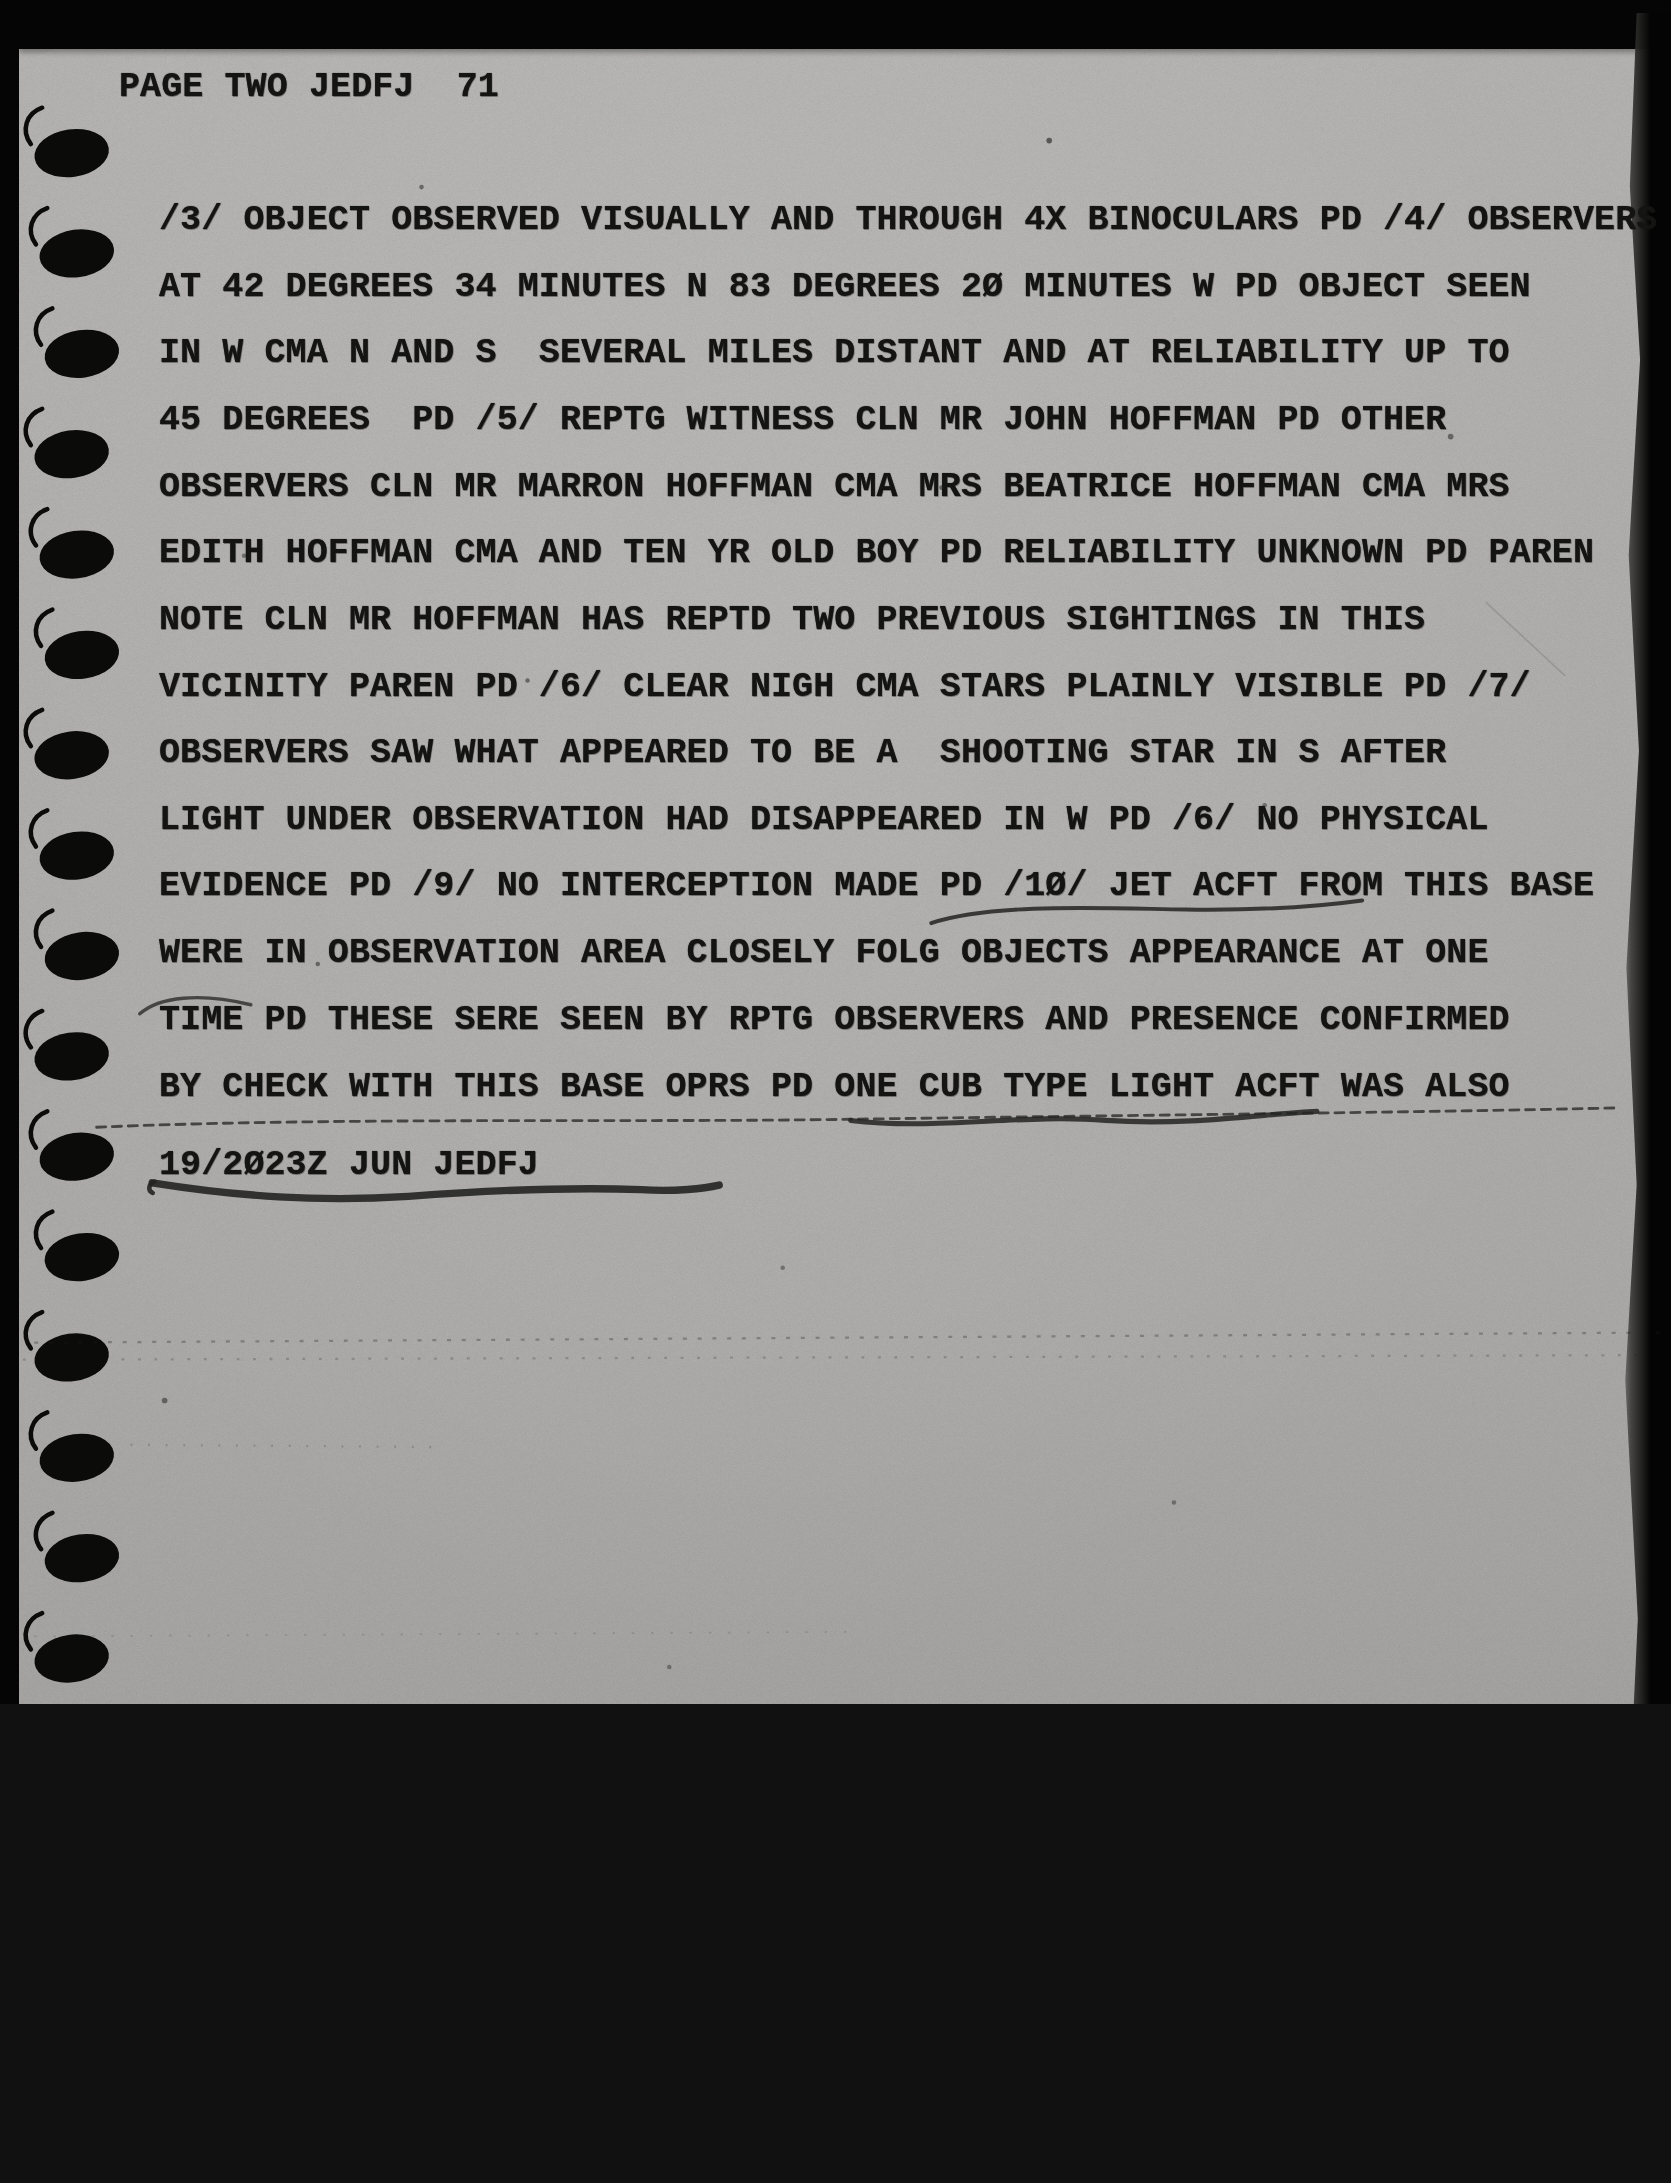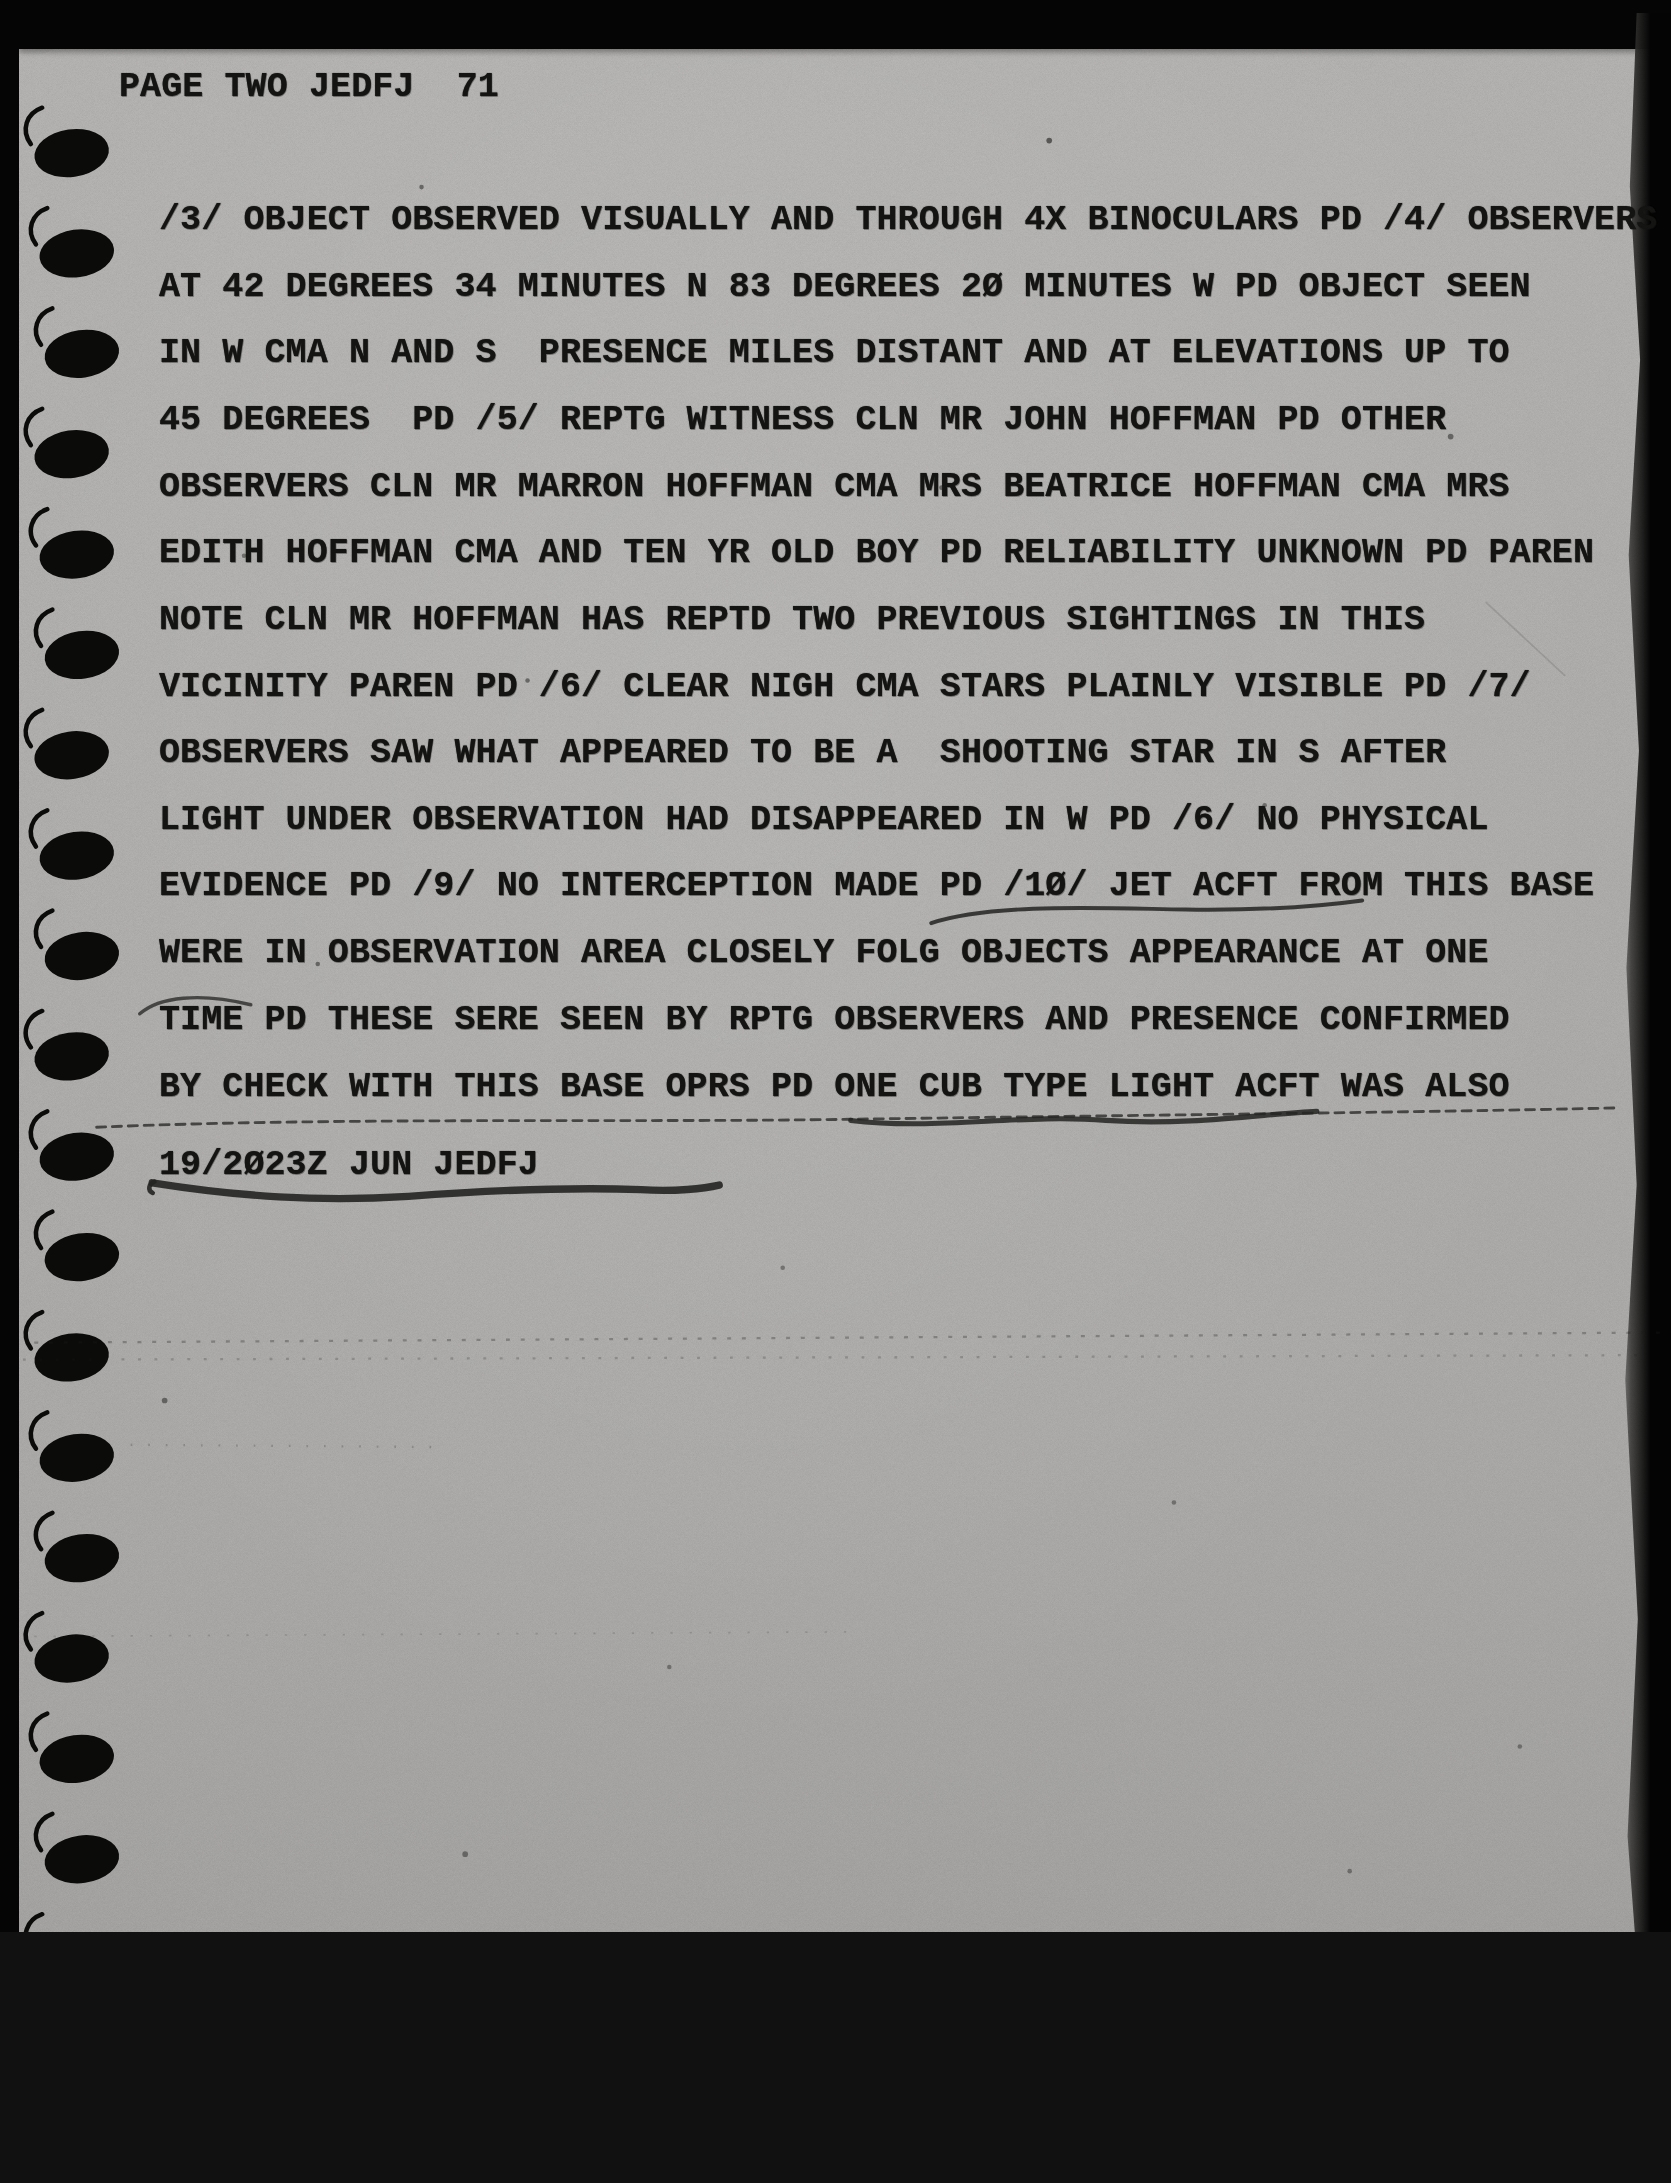--- a/index.html
+++ b/index.html
@@ -1,16 +1,16 @@
 <!DOCTYPE html>
 <html style="font-size:9px"><head>
 <meta charset="utf-8">
 <style>
   html,body{margin:0;padding:0;background:#111;}
-  .canvas{position:relative;width:1672px;height:1932px;overflow:hidden;
+  .canvas{position:relative;width:1672px;height:1704px;overflow:hidden;
     background:
       radial-gradient(ellipse 1248px 1474px at 45% 38%, rgba(255,255,255,.10), rgba(0,0,0,0) 70%),
       linear-gradient(176deg,#bab9b7 0%,#b4b3b1 40%,#b0afad 75%,#a8a7a5 100%);
     font-family:"Liberation Mono", monospace;}
   
   .edge{position:absolute;background:#060606;}
   .edge.top{left:19px;top:0;width:1652px;height:49px;
     box-shadow:0 3.4px 5.7px rgba(0,0,0,.35);}
   .edge.left{left:0;top:0;width:19px;height:2183px;}
   .edge.right{right:0;top:12.5px;width:57px;height:2171px;
@@ -45,21 +45,21 @@
   <div class="corner-paper"></div>
   <div class="edge top"></div>
   <div class="edge left"></div>
   <div class="edge right"></div>
 
   <div class="typed header-line">PAGE TWO JEDFJ  71</div>
 
   <div class="body-block" id="body-lines">
       <div class="typed-line" style="top: 0px;">/3/ OBJECT OBSERVED VISUALLY AND THROUGH 4X BINOCULARS PD /4/ OBSERVERS</div>
       <div class="typed-line" style="top: 67px;">AT 42 DEGREES 34 MINUTES N 83 DEGREES 2Ø MINUTES W PD OBJECT SEEN</div>
-      <div class="typed-line" style="top: 133px;">IN W CMA N AND S  PRESENCE MILES DISTANT AND AT ELEVATIONS UP TO</div>
+      <div class="typed-line" style="top: 133px;">IN W CMA N AND S  SEVERAL MILES DISTANT AND AT RELIABILITY UP TO</div>
       <div class="typed-line" style="top: 200px;">45 DEGREES  PD /5/ REPTG WITNESS CLN MR JOHN HOFFMAN PD OTHER</div>
       <div class="typed-line" style="top: 267px;">OBSERVERS CLN MR MARRON HOFFMAN CMA MRS BEATRICE HOFFMAN CMA MRS</div>
       <div class="typed-line" style="top: 333px;">EDITH HOFFMAN CMA AND TEN YR OLD BOY PD RELIABILITY UNKNOWN PD PAREN</div>
       <div class="typed-line" style="top: 400px;">NOTE CLN MR HOFFMAN HAS REPTD TWO PREVIOUS SIGHTINGS IN THIS</div>
       <div class="typed-line" style="top: 467px;">VICINITY PAREN PD /6/ CLEAR NIGH CMA STARS PLAINLY VISIBLE PD /7/</div>
       <div class="typed-line" style="top: 533px;">OBSERVERS SAW WHAT APPEARED TO BE A  SHOOTING STAR IN S AFTER</div>
       <div class="typed-line" style="top: 600px;">LIGHT UNDER OBSERVATION HAD DISAPPEARED IN W PD /6/ NO PHYSICAL</div>
       <div class="typed-line" style="top: 666px;">EVIDENCE PD /9/ NO INTERCEPTION MADE PD /1Ø/ JET ACFT FROM THIS BASE</div>
       <div class="typed-line" style="top: 733px;">WERE IN OBSERVATION AREA CLOSELY FOLG OBJECTS APPEARANCE AT ONE</div>
       <div class="typed-line" style="top: 800px;">TIME PD THESE SERE SEEN BY RPTG OBSERVERS AND PRESENCE CONFIRMED</div>

